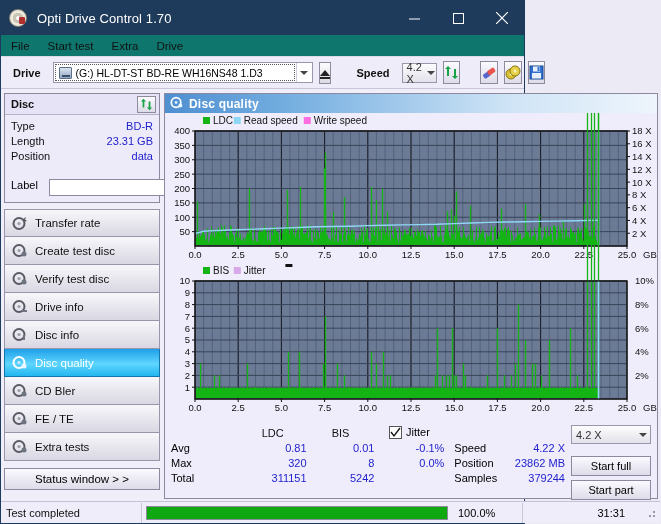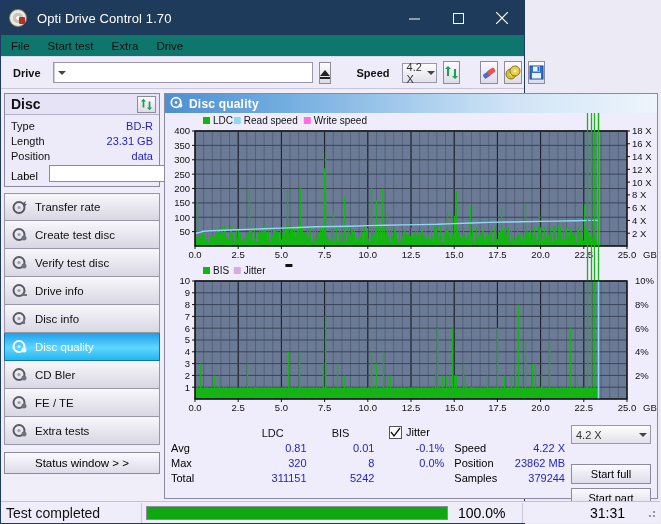--- a/index.html
+++ b/index.html
@@ -63,29 +63,29 @@
   .tb-btn { width:24px; height:23px; background:linear-gradient(#fafaff,#dedce8);
             border:1px solid #8f8b9d; display:flex; align-items:center; justify-content:center;}
   .chev { width:0;height:0;border-left:4px solid transparent;border-right:4px solid transparent;
           border-top:4px solid #444;}
 
   
   .left { position:absolute; left:3px; top:92px; width:156px; }
   .panel { border:1px solid #8d89a0; background:#edeafa; }
   .panel-head { height:21px; background:#e7e3f6; display:flex; align-items:center;
                 padding:0 3px 0 6px; border-bottom:1px solid #b5b1c6;}
-  .panel-head b { font-size:14px; color:#111;}
+  .panel-head b { font-size:11px; color:#111;}
   .mini-btn { margin-left:auto; width:19px;height:17px;
               background:linear-gradient(#fbfbff,#dddbe7); border:1px solid #8f8b9d;
               display:flex;align-items:center;justify-content:center;}
   .disc-rows { padding:3px 6px 4px 6px; }
   .drow { display:flex; align-items:center; height:15px; font-size:11px;}
   .drow .k { color:#111; }
   .drow .v { margin-left:auto; color:#2222cc; }
-  .label-row { display:flex; align-items:flex-end; gap:11px; margin-top:0;}
+  .label-row { display:flex; align-items:flex-start; gap:11px; margin-top:16px;}
   .label-row .k { width:42px; font-size:11px;}
   .label-input { flex:1; height:17px; background:#fff; border:1px solid #8d89a0;}
   .disc-btn { width:21px;height:19px;background:linear-gradient(#fbfbff,#dddbe7);
               border:1px solid #8f8b9d;display:flex;align-items:center;justify-content:center;}
   .cd-glyph{width:13px;height:13px;border-radius:50%;
       background:radial-gradient(circle at 50% 50%, #fff 0 18%, #d9d27a 19% 48%, #f2edb0 49% 80%, #c6bf63 81% 100%);
       border:1px solid #8c8740;}
 
   .navlist { margin-top:6px; }
   .navitem { height:28px; margin-bottom:0; border:1px solid #9a96a9;
@@ -111,21 +111,21 @@
 
   .stats { position:absolute; left:0; top:330px; width:100%; padding:4px 6px;}
   table.stats-tbl { border-collapse:collapse; font-size:11px;}
   table.stats-tbl td { padding:0 0; height:15px; }
   .num { color:#2222cc; text-align:right; }
   .hdr { text-align:center; color:#111; }
 
   
   .statusbar { position:absolute; left:0; bottom:0; width:659px; height:22px;
                background:#efedf9; border-top:1px solid #c5c1d4;
-               display:flex; align-items:center; font-size:14px;justify-content:space-between;}
+               display:flex; align-items:center; font-size:11px;justify-content:space-between;}
   .sb-text { width:140px; padding-left:5px; color:#111;}
   .sb-sep { width:1px; height:20px; background:#cbc7d8;}
   .sb-progress { width:310px; padding:0 4px; }
   .pbar { height:14px; border:1px solid #8d89a0; background:#fff; }
   .pbar > i { display:block; height:100%; background:#10a810;}
   .sb-pct { width:70px; text-align:left; padding-left:6px;}
   .sb-time { width:110px; text-align:right; padding-right:8px;}
   .grip { margin-left:auto; width:12px;height:12px; margin-right:3px;
           background:
             radial-gradient(circle 1px at 9px 9px,#9a96ab 99%,transparent) ,
@@ -163,20 +163,24 @@
   <div class="menubar">
     <span>File</span>
     <span>Start test</span>
     <span>Extra</span>
     <span>Drive</span>
   </div>
 
   <div class="toolbar">
     <div class="tb-label">Drive</div>
     <div class="drive-combo">
+      <div class="inner">
+        <span class="drive-ico"></span>
+        <span style="font-size:10.5px">(G:)  HL-DT-ST BD-RE  WH16NS48 1.D3</span>
+      </div>
       <div class="combo-arrow">
           <i class="chev"></i>
         </div>
     </div>
     <div class="eject-btn">
         <i></i>
       </div>
     <div class="sep"></div>
     <div class="tb-label">Speed</div>
     <div class="speed-combo">
@@ -1430,21 +1434,21 @@
         </tbody>
           </table>
 
         <div style="margin-left:6px; width:82px;">
           <div class="speed-combo" style="width:80px;height:19px;">
             <span>4.2 X</span>
             <span class="combo-arrow">
                 <i class="chev"></i>
               </span>
           </div>
-          <div style="margin-top:20px;height:20px;border:1px solid #8d89a0;background:linear-gradient(#fafaff,#dedce8);display:flex;align-items:center;justify-content:center;">
+          <div style="margin-top:12px;height:20px;border:1px solid #8d89a0;background:linear-gradient(#fafaff,#dedce8);display:flex;align-items:center;justify-content:center;">
             <span>Start full</span>
           </div>
           <div style="margin-top:4px;height:20px;border:1px solid #8d89a0;background:linear-gradient(#fafaff,#dedce8);display:flex;align-items:center;justify-content:center;">
             <span>Start part</span>
           </div>
         </div>
       </div>
     </div>
   </div>
 

